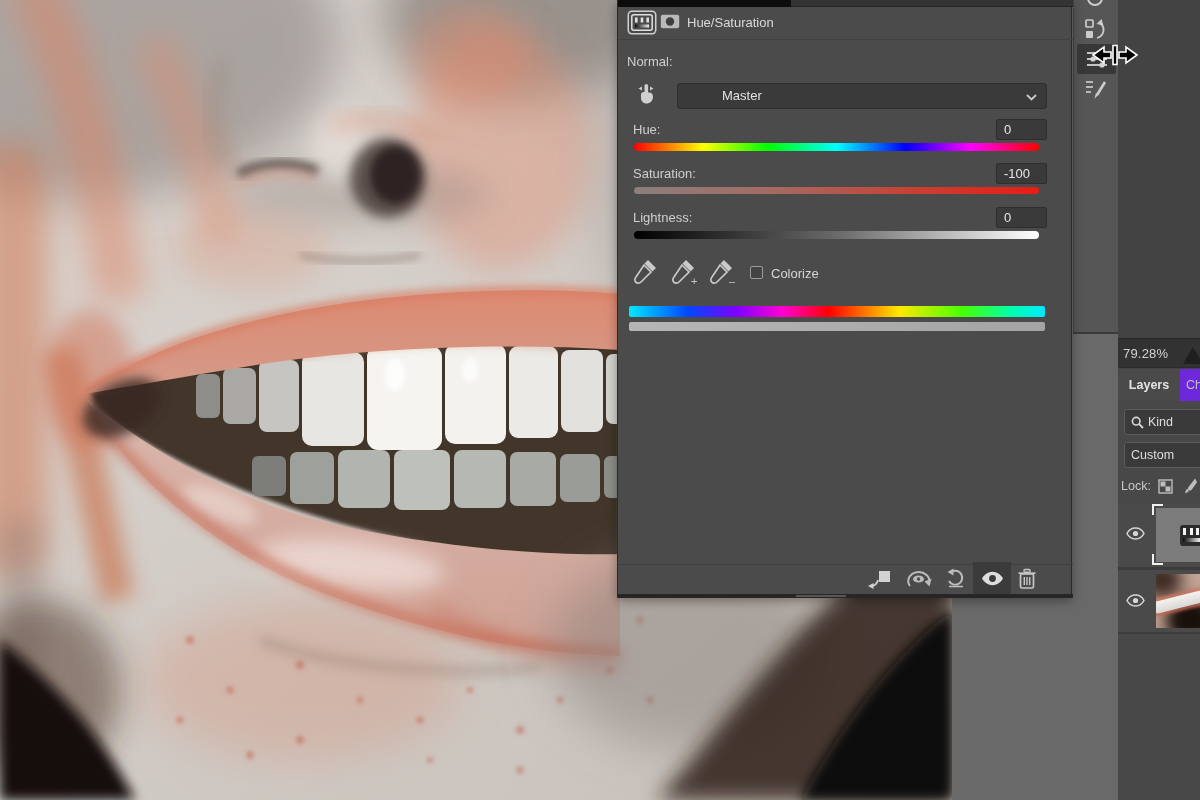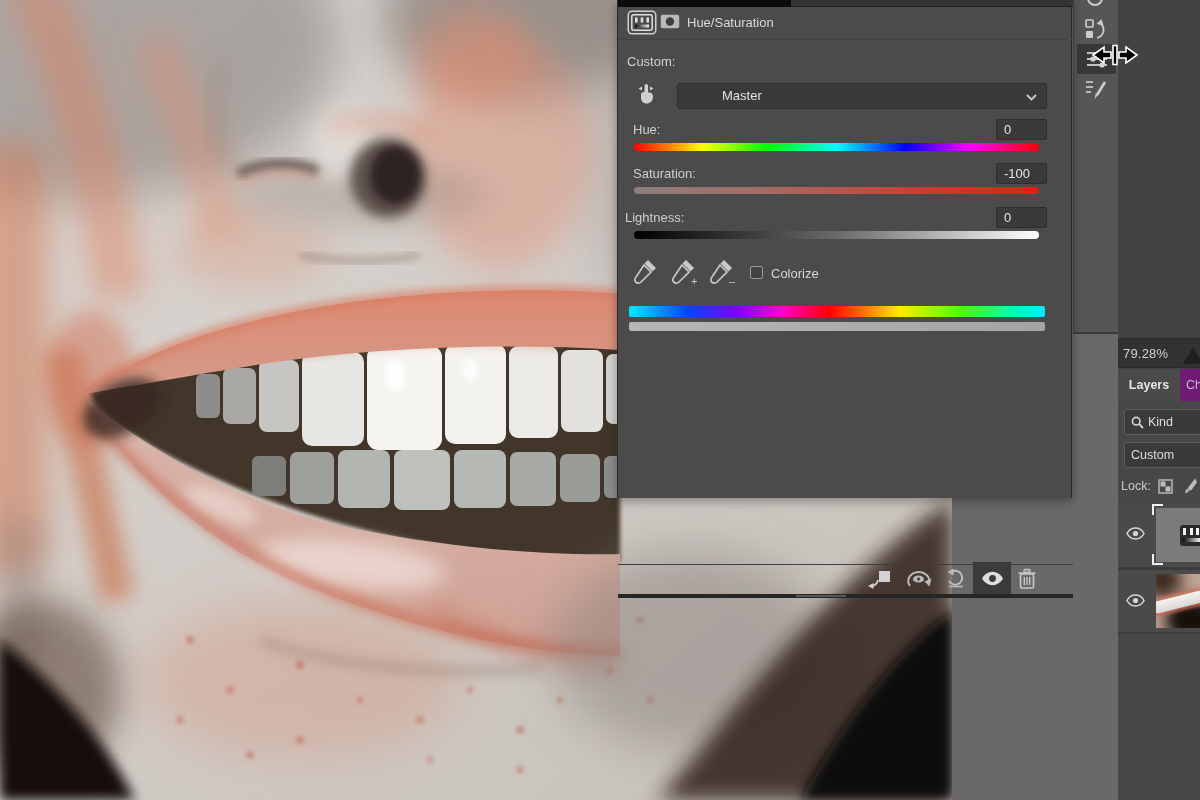--- a/index.html
+++ b/index.html
@@ -12,21 +12,21 @@
 
   
   #pasteboard{position:absolute;left:952px;top:0;width:166px;height:800px;background:#696969;z-index:2;}
 
   
   #rightcol{position:absolute;left:1118px;top:0;width:82px;height:800px;background:#434343;z-index:3;overflow:hidden;}
   .statusbar{position:absolute;left:0;top:338px;width:82px;height:30px;background:#323232;
              border-top:1px solid #282828;border-bottom:1px solid #2b2b2b;}
   .statusbar .zoomval{position:absolute;left:5px;top:7px;font-size:13px;color:#d2d2d2;letter-spacing:.2px;}
   .statusbar svg{position:absolute;right:-4px;top:5px;}
-  .tabrow{position:absolute;left:0;top:369px;width:82px;height:32px;background:#701a75;}
+  .tabrow{position:absolute;left:0;top:369px;width:82px;height:32px;background:#6d28d9;}
   .tab-active{position:absolute;left:0;top:0;width:62px;height:32px;background:#4a4a4a;
               color:#e4e4e4;font-size:12.5px;font-weight:bold;line-height:32px;text-align:center;}
   .tab-ch{position:absolute;left:68px;top:0;width:30px;height:32px;color:#bfbfbf;font-size:12.5px;line-height:32px;}
   .lcontent{position:absolute;left:0;top:401px;width:82px;height:399px;background:#484848;}
   .ldrop{position:absolute;left:6px;height:26px;width:80px;background:#3a3a3a;border:1px solid #5c5c5c;
          border-radius:3px;color:#dedede;font-size:12.5px;display:flex;align-items:center;gap:4px;padding-left:6px;}
   .lockrow{position:absolute;left:3px;top:74px;width:90px;height:22px;color:#c9c9c9;font-size:12.5px;
            display:flex;align-items:center;gap:7px;}
   .layerrow{position:absolute;left:0;width:82px;background:#4a4a4a;}
   .divider{position:absolute;left:0;width:82px;background:#3c3c3c;}
@@ -49,21 +49,21 @@
               box-shadow:0 -3px 3px rgba(214,120,95,.85),0 3px 3px rgba(198,100,80,.85);}
 
   
   #dock{position:absolute;left:1073px;top:0;width:45px;height:334px;background:#565656;
         border-left:1px solid #474747;border-bottom:2px solid #3a3a3a;z-index:4;}
   .dockicon{position:absolute;left:10px;}
   .dockcell{position:absolute;left:3px;top:44px;width:39px;height:30px;background:#383838;border-radius:2px;}
   .halfcircle{position:absolute;left:13px;top:-10px;width:16px;height:16px;border:2px solid #cccccc;border-radius:50%;}
 
   
-  #props{position:absolute;left:617px;top:0;width:455px;height:498px;background:#4b4b4b;z-index:5;
+  #props{position:absolute;left:617px;top:0;width:455px;height:598px;background:#4b4b4b;z-index:5;
          border-left:1px solid #2a2a2a;border-right:1px solid #2a2a2a;box-shadow:0 3px 10px rgba(0,0,0,.35);}
   .topedge-l{position:absolute;left:0;top:0;width:173px;height:7px;background:#0c0c0c;}
   .topedge-r{position:absolute;left:173px;top:0;width:282px;height:7px;background:#343434;border-bottom:1px solid #222;}
   .phead{position:absolute;left:0;top:7px;width:455px;height:33px;border-bottom:1px solid #424242;}
   .ptitle{position:absolute;left:69px;top:8px;font-size:13px;color:#dadada;}
   .hsicon{position:absolute;left:11px;top:5px;width:26px;height:21px;border-radius:3px;box-shadow:0 0 0 1.5px #cfcfcf;
           display:flex;align-items:center;justify-content:center;background:#4b4b4b;}
   .maskicon{position:absolute;left:42px;top:7px;}
   .plabel{position:absolute;font-size:13px;color:#cfcfcf;}
   .pdrop{position:absolute;left:59px;width:370px;height:26px;background:#3a3a3a;border:1px solid #2e2e2e;border-radius:3px;
@@ -351,21 +351,21 @@
       </div>
       <div class="maskicon">
         <svg width="20" height="15" viewBox="0 0 20 15">
           <rect x="0.8" y="0.8" width="18.4" height="13.4" rx="2" fill="#b9b9b9"></rect>
           <circle cx="10" cy="7.5" r="4.2" fill="#3f3f3f"></circle>
         </svg>
       </div>
       <span class="ptitle">Hue/Saturation</span>
     </div>
 
-    <span class="plabel" style="left:9px;top:54px;">Custom:</span>
+    <span class="plabel" style="left:9px;top:54px;">Normal:</span>
 
     <svg style="position:absolute;left:15px;top:82px;" width="26" height="24" viewBox="0 0 26 24">
       <g fill="#cfcfcf">
         <rect x="11.5" y="2" width="3.6" height="11" rx="1.8"></rect>
         <path d="M8,13 C8,10 10.5,9.5 12,10.5 L15.5,10.5 C19,10.5 20,12.5 20,15 C20,18.8 17,21.5 13.5,21.5 C10,21.5 8,19 8,15.5 Z"></path>
         <polygon points="5.5,6.5 9,4.5 9,8.5"></polygon>
         <polygon points="20.5,6.5 17,4.5 17,8.5"></polygon>
       </g>
     </svg>
     <div class="pdrop" style="top:83px;padding-left:44px;">
@@ -376,21 +376,21 @@
     </div>
 
     <span class="plabel" style="left:15px;top:122px;">Hue:</span>
     <div class="valbox" style="top:119px;">0</div>
     <div class="track" style="top:143px;height:8px;background:linear-gradient(90deg,#f00,#ff0 17%,#0f0 33%,#0ff 50%,#00f 67%,#f0f 83%,#f00);"></div>
 
     <span class="plabel" style="left:15px;top:166px;">Saturation:</span>
     <div class="valbox" style="top:163px;">-100</div>
     <div class="track" style="top:187px;height:7px;background:linear-gradient(90deg,#8c7f7c,#a56a62 35%,#c93f33 70%,#e81c14);"></div>
 
-    <span class="plabel" style="left:7px;top:210px;">Lightness:</span>
+    <span class="plabel" style="left:15px;top:210px;">Lightness:</span>
     <div class="valbox" style="top:207px;">0</div>
     <div class="track" style="top:231px;height:8px;background:linear-gradient(90deg,#000,#6e6e6e 52%,#fff);"></div>
 
     <svg style="position:absolute;left:14px;top:258px;" width="26" height="28" viewBox="0 0 26 28">
       <path d="M16,2 L24,10 L20.5,13.5 L12.5,5.5 Z" fill="#c9c9c9"></path>
       <path d="M12,7 L19,14 L9,24 C7.5,25.5 5,25.5 3.8,24.2 C2.5,23 2.5,20.5 4,19 Z" fill="none" stroke="#c9c9c9" stroke-width="1.7"></path>
     </svg>
     <svg style="position:absolute;left:52px;top:258px;" width="30" height="28" viewBox="0 0 30 28">
       <path d="M16,2 L24,10 L20.5,13.5 L12.5,5.5 Z" fill="#c9c9c9"></path>
       <path d="M12,7 L19,14 L9,24 C7.5,25.5 5,25.5 3.8,24.2 C2.5,23 2.5,20.5 4,19 Z" fill="none" stroke="#c9c9c9" stroke-width="1.7"></path>

